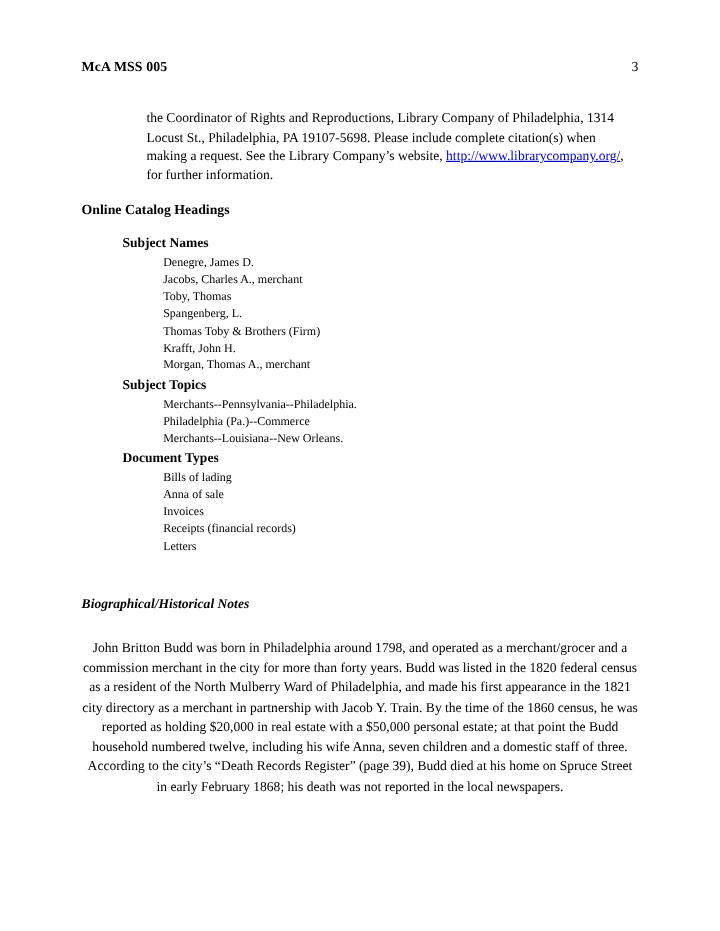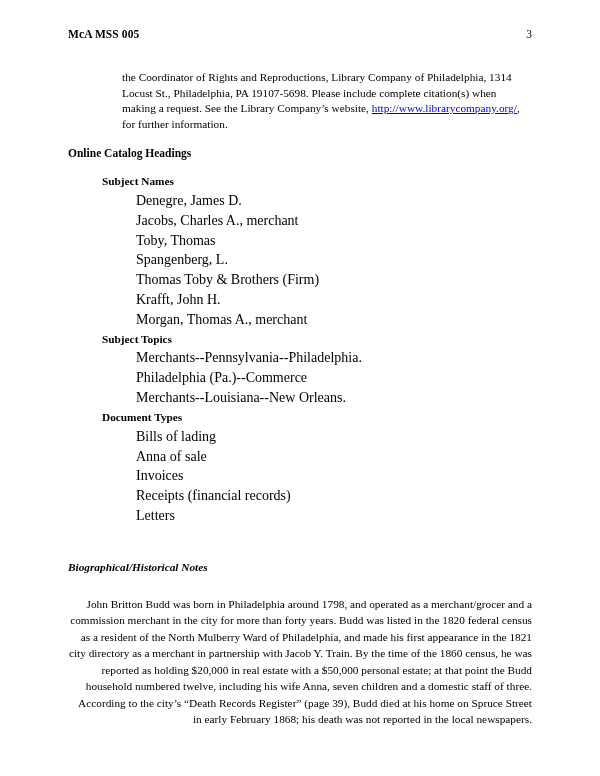--- a/index.html
+++ b/index.html
@@ -12,21 +12,21 @@
     background: #ffffff;
     font-family: "Liberation Serif", serif;
     color: #000000;
     overflow: hidden;
   }
   .page {
     position: relative;
     width: 600px;
     height: 776px;
     box-sizing: border-box;
-    padding: 28px 68px 0 68px;
+    padding: 50px 68px 0 68px;
   }
   .header-row {
     display: flex;
     justify-content: space-between;
     align-items: baseline;
     font-weight: bold;
     font-size: 11.5px;
     margin-bottom: 30px;
   }
   .header-title {
@@ -57,34 +57,34 @@
   }
   .sub-heading {
     font-weight: bold;
     font-size: 11.3px;
     margin-left: 34px;
     margin-bottom: 1px;
     margin-top: 2px;
   }
   .entry {
     margin-left: 68px;
-    font-size: 14px;
+    font-size: 10px;
     line-height: 1.42;
   }
   .bio-heading {
     font-weight: bold;
     font-size: 11.3px;
     margin-top: 34px;
     margin-bottom: 20px;
     font-style: italic;
   }
   .bio-para {
     font-size: 11.3px;
     line-height: 1.46;
-    text-align: right;
+    text-align: center;
   }
 </style>
 </head>
 <body>
 
 <div class="page">
 
   <div class="header-row">
     <div class="header-title">McA MSS 005</div>
     <div class="page-number">3</div>

